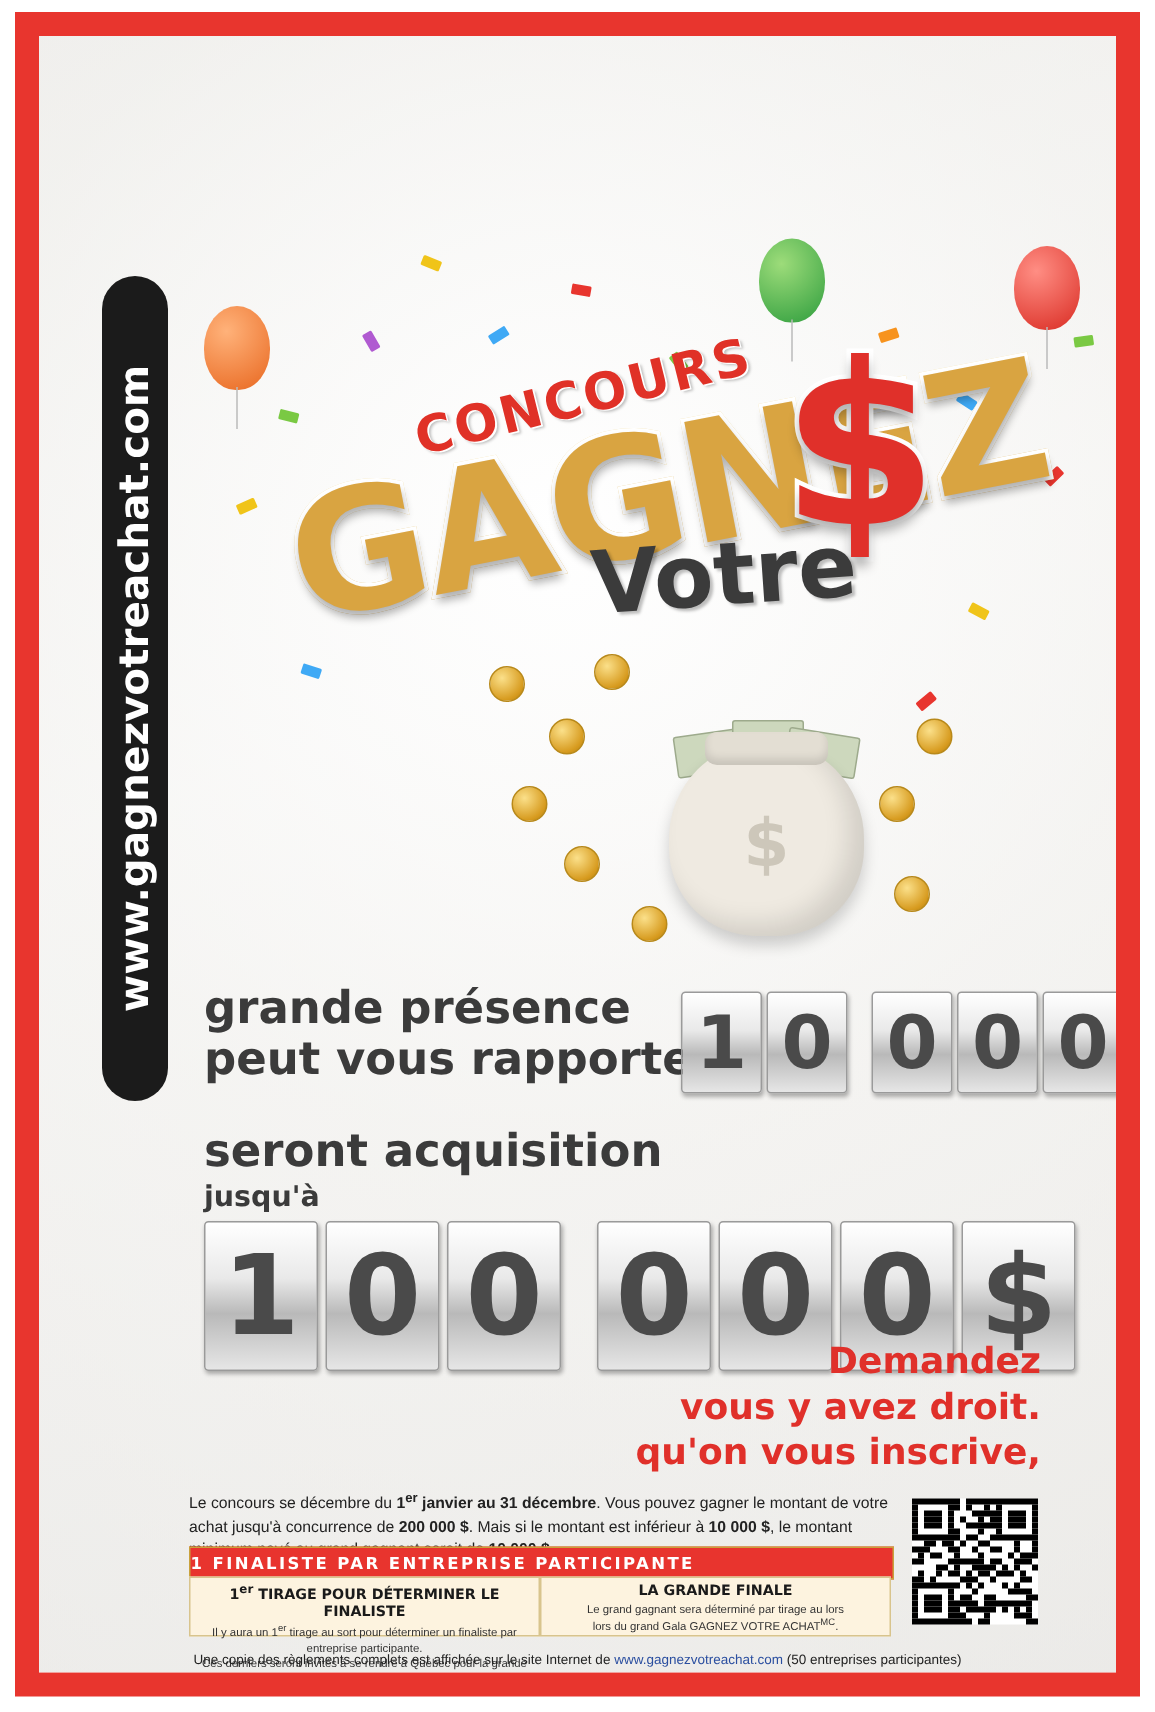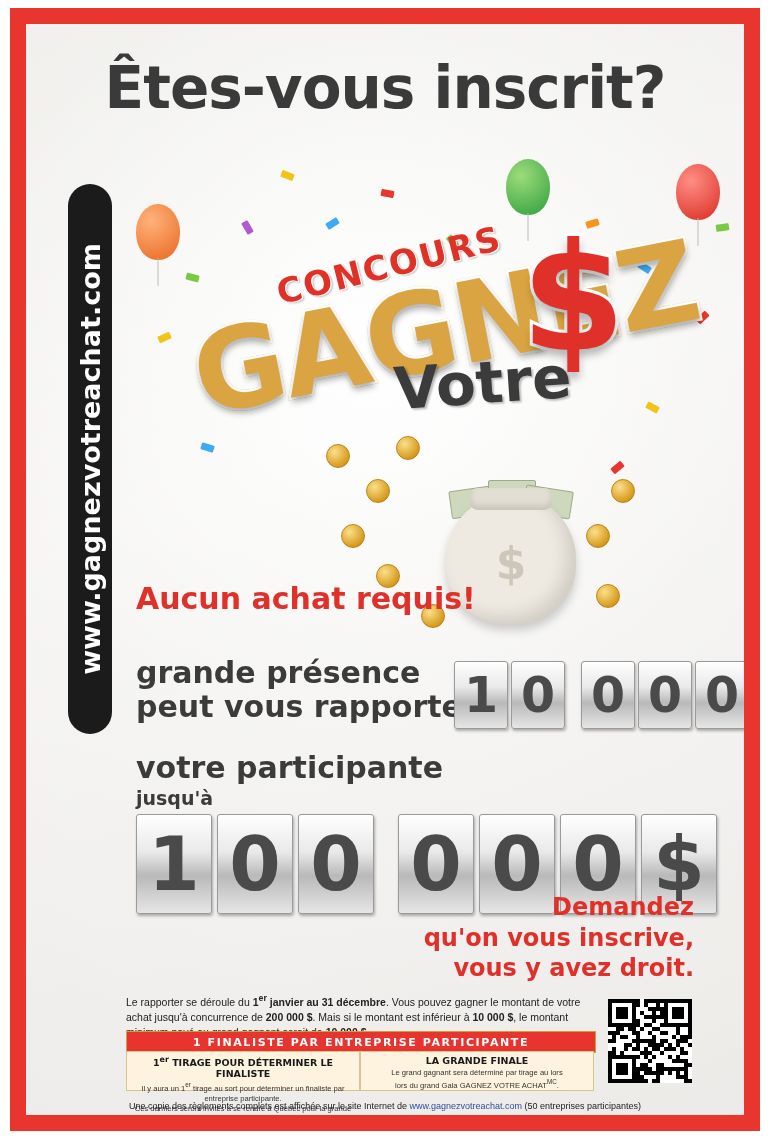--- a/index.html
+++ b/index.html
@@ -203,21 +203,21 @@
   .qr{
     position:absolute;right:52px;top:975px;width:84px;height:84px;
     background:#ffffff;
   }
   .qr-cell{position:absolute;background:#000;}
 
   
   .finalbar{
     position:absolute;left:100px;top:1007px;width:468px;height:20px;
     background:#e8342e;border:1px solid #c9a23c;
-    display:flex;align-items:center;justify-content:center;
+    display:flex;align-items:center;justify-content:flex-start;
   }
   .finalbar span{
     color:#ffffff;font-size:11px;font-weight:bold;letter-spacing:1.6px;
     font-family:"DejaVu Sans", sans-serif;
   }
   .boxes{position:absolute;left:100px;top:1027px;width:468px;height:40px;display:flex;}
   .box{
     flex:1;background:#fdf3df;border:1px solid #d8c48d;
     padding:3px 6px;box-sizing:border-box;text-align:center;
   }
@@ -262,21 +262,20 @@
       <div class="coin" style="left:370px;top:412px;"></div>
       <div class="coin" style="left:315px;top:500px;"></div>
       <div class="coin" style="left:350px;top:540px;"></div>
       <div class="coin" style="left:560px;top:500px;"></div>
       <div class="coin" style="left:585px;top:455px;"></div>
       <div class="coin" style="left:570px;top:560px;"></div>
       <div class="coin" style="left:395px;top:580px;"></div>
     </div>
 
     <div class="inner">
-      <div class="headline">Êtes-vous inscrit?</div>
 
       <div class="urltab">
         <span>www.gagnezvotreachat.com</span>
       </div>
 
       <div class="logo-area">
         <div class="concours">CONCOURS</div>
         <div class="gagnez">GAGNEZ</div>
         <div class="dollar-big">$</div>
         <div class="votre">Votre</div>
@@ -285,59 +284,58 @@
       <div class="bills">
         <div class="bill" style="left:0;top:12px;transform:rotate(-8deg);"></div>
         <div class="bill" style="left:38px;top:4px;"></div>
         <div class="bill" style="left:74px;top:12px;transform:rotate(9deg);"></div>
       </div>
       <div class="bag">
         <div class="tie"></div>
         <div class="sym">$</div>
       </div>
 
-      <div class="aucun">Aucun achat requis!</div>
 
       <div class="presence">
         <div>grande présence</div>
         <div>peut vous rapporter</div>
       </div>
 
       <div class="tiles" id="tiles-10000">
         <div class="tile">1</div>
         <div class="tile">0</div>
         <div class="tile gap"></div>
         <div class="tile">0</div>
         <div class="tile">0</div>
         <div class="tile">0</div>
         <div class="tile">$</div>
       </div>
 
-      <div class="acq">votre participante</div>
+      <div class="acq">seront acquisition</div>
       <div class="jusqua">jusqu'à</div>
 
       <div class="tiles" id="tiles-100000">
         <div class="tile">1</div>
         <div class="tile">0</div>
         <div class="tile">0</div>
         <div class="tile gap"></div>
         <div class="tile">0</div>
         <div class="tile">0</div>
         <div class="tile">0</div>
         <div class="tile">$</div>
       </div>
 
       <div class="demandez">
         <div>Demandez</div>
+        <div>vous y avez droit.</div>
         <div>qu'on vous inscrive,</div>
-        <div>vous y avez droit.</div>
       </div>
 
       <div class="fineprint">
-        <span>Le rapporter se déroule du </span><b>1</b><sup><b>er</b></sup><b> janvier au 31 décembre</b><span>. Vous pouvez gagner le montant de votre achat jusqu'à concurrence de </span><b>200 000 $</b><span>. Mais si le montant est inférieur à </span><b>10 000 $</b><span>, le montant minimum payé au grand gagnant serait de </span><b>10 000 $</b><span>.</span>
+        <span>Le concours se décembre du </span><b>1</b><sup><b>er</b></sup><b> janvier au 31 décembre</b><span>. Vous pouvez gagner le montant de votre achat jusqu'à concurrence de </span><b>200 000 $</b><span>. Mais si le montant est inférieur à </span><b>10 000 $</b><span>, le montant minimum payé au grand gagnant serait de </span><b>10 000 $</b><span>.</span>
       </div>
 
       <div class="qr" id="qr">
           <div class="qr-cell" style="left: 0px; top: 0px; width: 4px; height: 4px;"></div>
           <div class="qr-cell" style="left: 4px; top: 0px; width: 4px; height: 4px;"></div>
           <div class="qr-cell" style="left: 8px; top: 0px; width: 4px; height: 4px;"></div>
           <div class="qr-cell" style="left: 12px; top: 0px; width: 4px; height: 4px;"></div>
           <div class="qr-cell" style="left: 16px; top: 0px; width: 4px; height: 4px;"></div>
           <div class="qr-cell" style="left: 20px; top: 0px; width: 4px; height: 4px;"></div>
           <div class="qr-cell" style="left: 24px; top: 0px; width: 4px; height: 4px;"></div>

